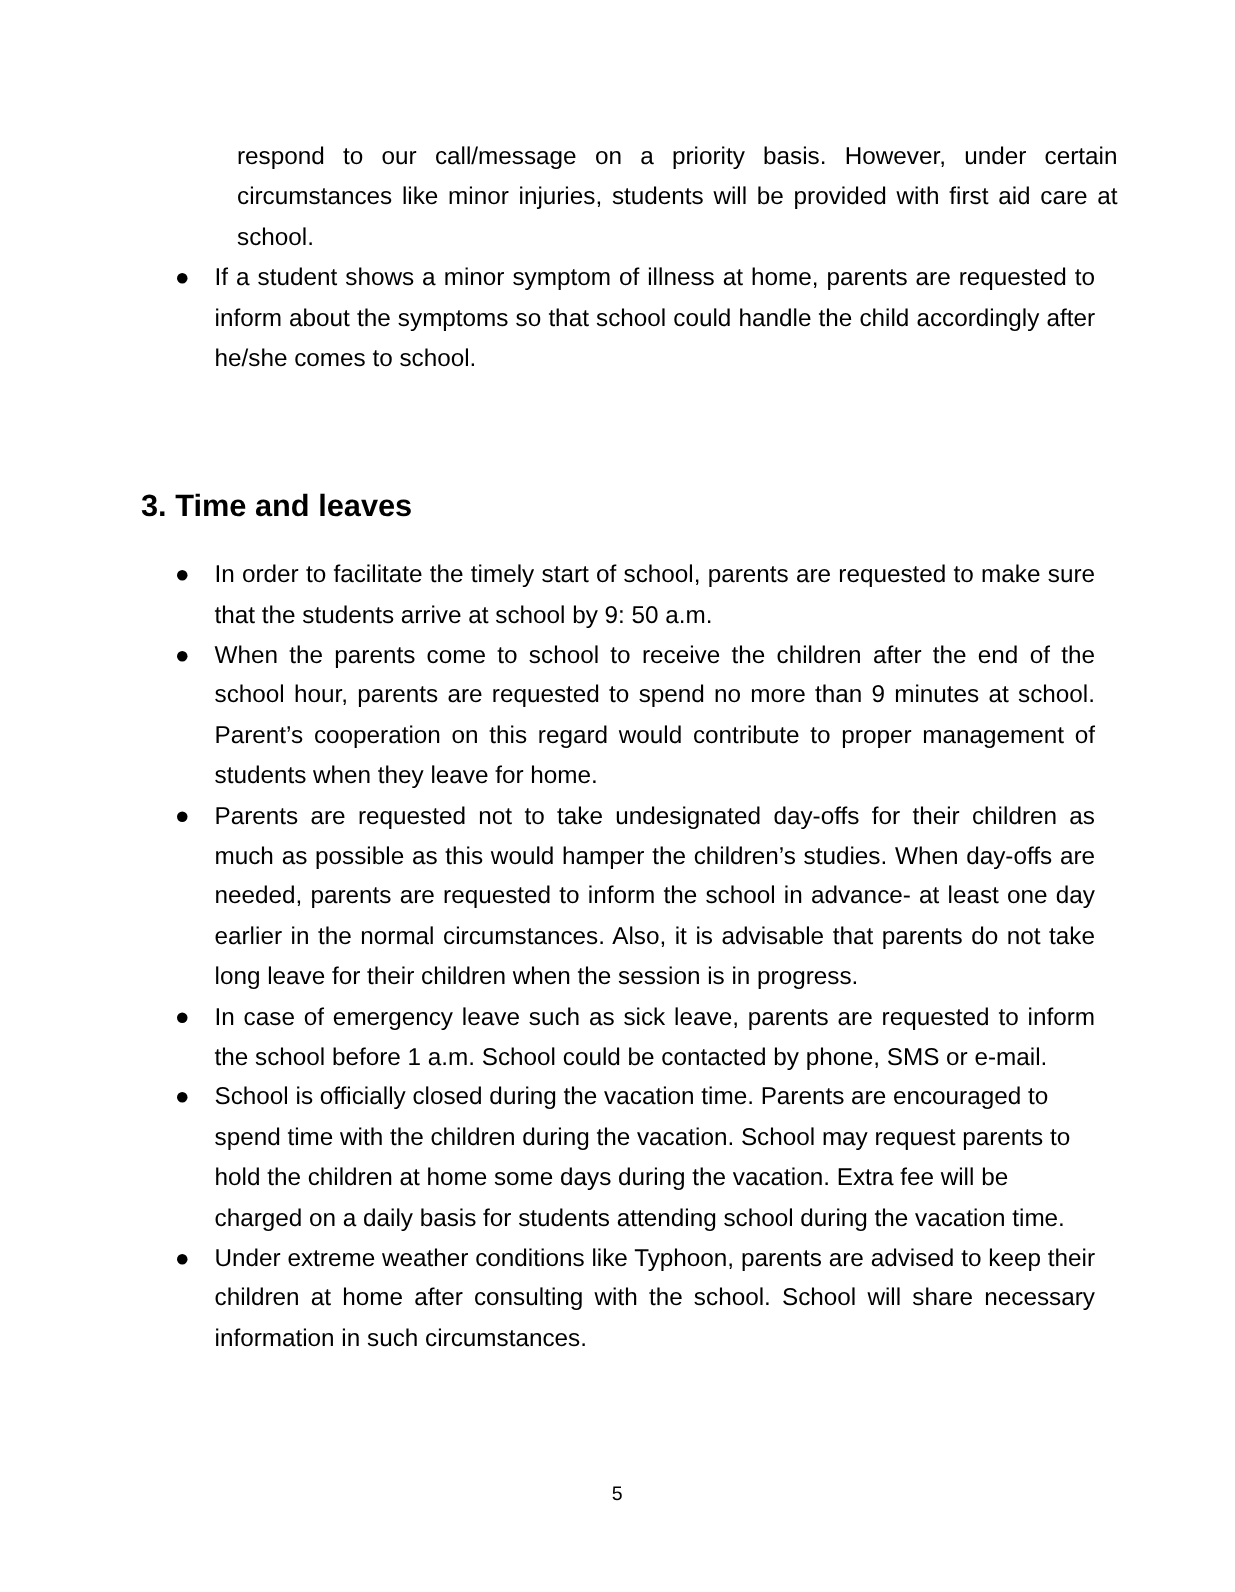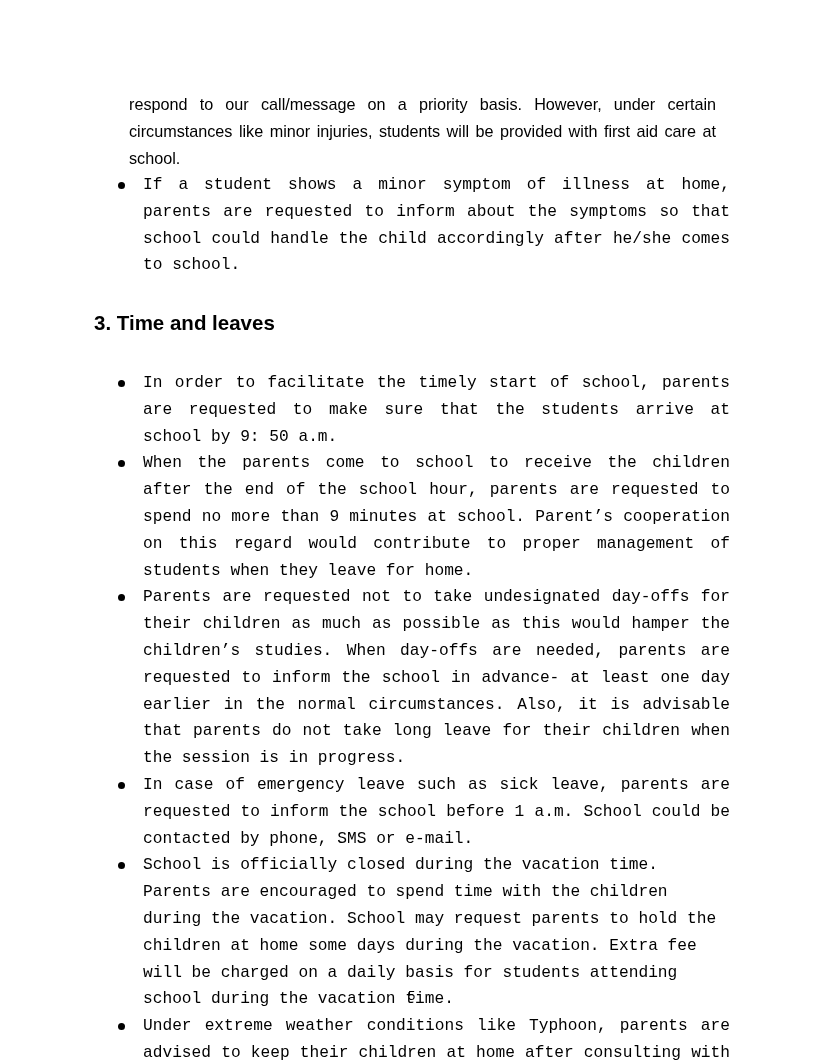--- a/index.html
+++ b/index.html
@@ -17,35 +17,34 @@
   }
   .page {
     position: absolute;
     left: 0;
     top: 0;
     width: 823px;
     height: 1061px;
   }
   .para {
     position: absolute;
-    left: 129px;
+    left: 158px;
     width: 587px;
     font-size: 16.2px;
     line-height: 26.8px;
     text-align: justify;
     margin: 0;
   }
   .bullet-list {
     position: absolute;
     left: 143px;
     width: 587px;
     margin: 0;
     padding: 0;
     list-style: none;
-    font-family: Liberation Mono, monospace;
   }
   .bullet-item {
     position: relative;
     font-size: 16.2px;
     line-height: 26.8px;
     text-align: justify;
     margin: 0;
   }
   .bullet-item.last-left {
     text-align: left;
@@ -55,21 +54,21 @@
     left: -25px;
     top: 10px;
     width: 7px;
     height: 7px;
     border-radius: 50%;
     background: #000000;
   }
   .section-heading {
     position: absolute;
     left: 94px;
-    top: 308px;
+    top: 323px;
     margin: 0;
     font-size: 20.5px;
     font-weight: bold;
     line-height: 30px;
   }
   .page-number {
     position: absolute;
     left: 0;
     width: 823px;
     top: 987px;

